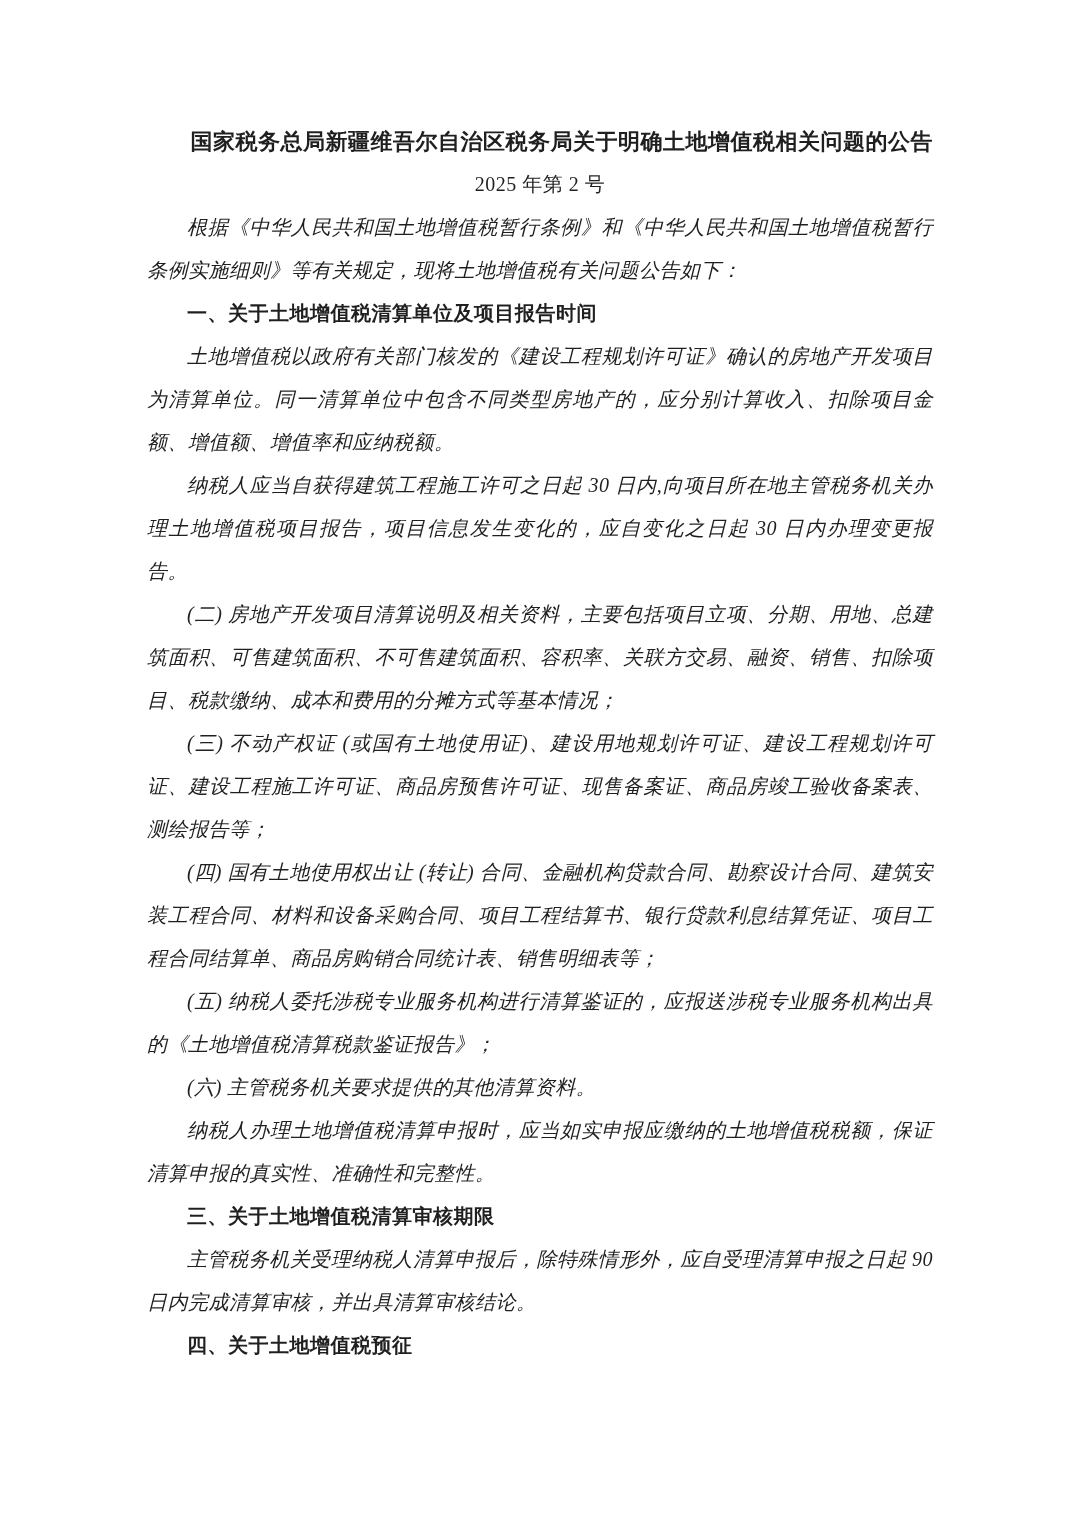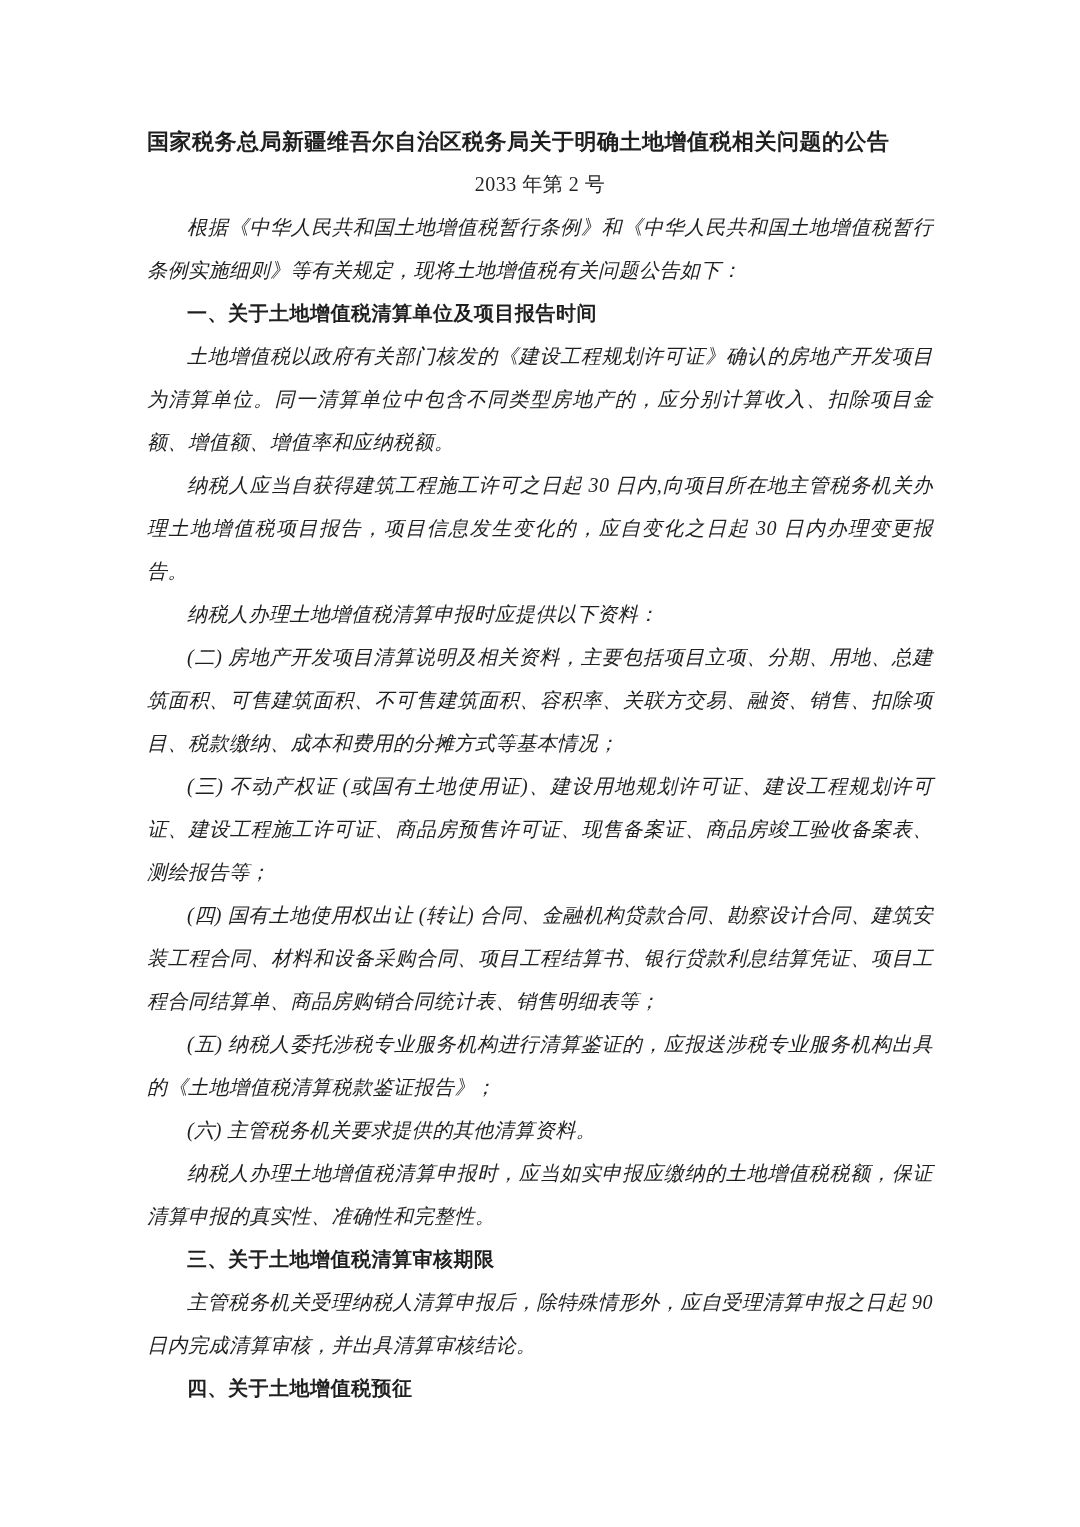--- a/index.html
+++ b/index.html
@@ -18,21 +18,21 @@
   .doc {
     box-sizing: border-box;
     padding: 120px 147px 0 147px;
     color: #1f1f1f;
     font-family: "Liberation Serif", "DejaVu Serif", serif;
     font-size: 20px;
     line-height: 43px;
     letter-spacing: 0.5px;
   }
   .doc-title {
-    text-align: left;
+    text-align: right;
     font-weight: bold;
     font-size: 22px;
     font-family: "Liberation Sans", "DejaVu Sans", sans-serif;
     letter-spacing: 0.5px;
   }
   .doc-number {
     text-align: center;
     font-weight: normal;
   }
   .para {
@@ -49,32 +49,31 @@
   }
 </style>
 </head>
 <body>
 
 <div class="page">
   <div class="doc">
 
     <div class="doc-title">国家税务总局新疆维吾尔自治区税务局关于明确土地增值税相关问题的公告</div>
 
-    <div class="doc-number">2033 年第 2 号</div>
+    <div class="doc-number">2025 年第 2 号</div>
 
     <div class="para">根据《中华人民共和国土地增值税暂行条例》和《中华人民共和国土地增值税暂行条例实施细则》等有关规定，现将土地增值税有关问题公告如下：</div>
 
     <div class="heading">一、关于土地增值税清算单位及项目报告时间</div>
 
     <div class="para">土地增值税以政府有关部门核发的《建设工程规划许可证》确认的房地产开发项目为清算单位。同一清算单位中包含不同类型房地产的，应分别计算收入、扣除项目金额、增值额、增值率和应纳税额。</div>
 
     <div class="para">纳税人应当自获得建筑工程施工许可之日起 30 日内,向项目所在地主管税务机关办理土地增值税项目报告，项目信息发生变化的，应自变化之日起 30 日内办理变更报告。</div>
 
 
-    <div class="para">纳税人办理土地增值税清算申报时应提供以下资料：</div>
 
 
     <div class="para">(二) 房地产开发项目清算说明及相关资料，主要包括项目立项、分期、用地、总建筑面积、可售建筑面积、不可售建筑面积、容积率、关联方交易、融资、销售、扣除项目、税款缴纳、成本和费用的分摊方式等基本情况；</div>
 
     <div class="para">(三) 不动产权证 (或国有土地使用证)、建设用地规划许可证、建设工程规划许可证、建设工程施工许可证、商品房预售许可证、现售备案证、商品房竣工验收备案表、测绘报告等；</div>
 
     <div class="para">(四) 国有土地使用权出让 (转让) 合同、金融机构贷款合同、勘察设计合同、建筑安装工程合同、材料和设备采购合同、项目工程结算书、银行贷款利息结算凭证、项目工程合同结算单、商品房购销合同统计表、销售明细表等；</div>
 
     <div class="para">(五) 纳税人委托涉税专业服务机构进行清算鉴证的，应报送涉税专业服务机构出具的《土地增值税清算税款鉴证报告》；</div>
 

